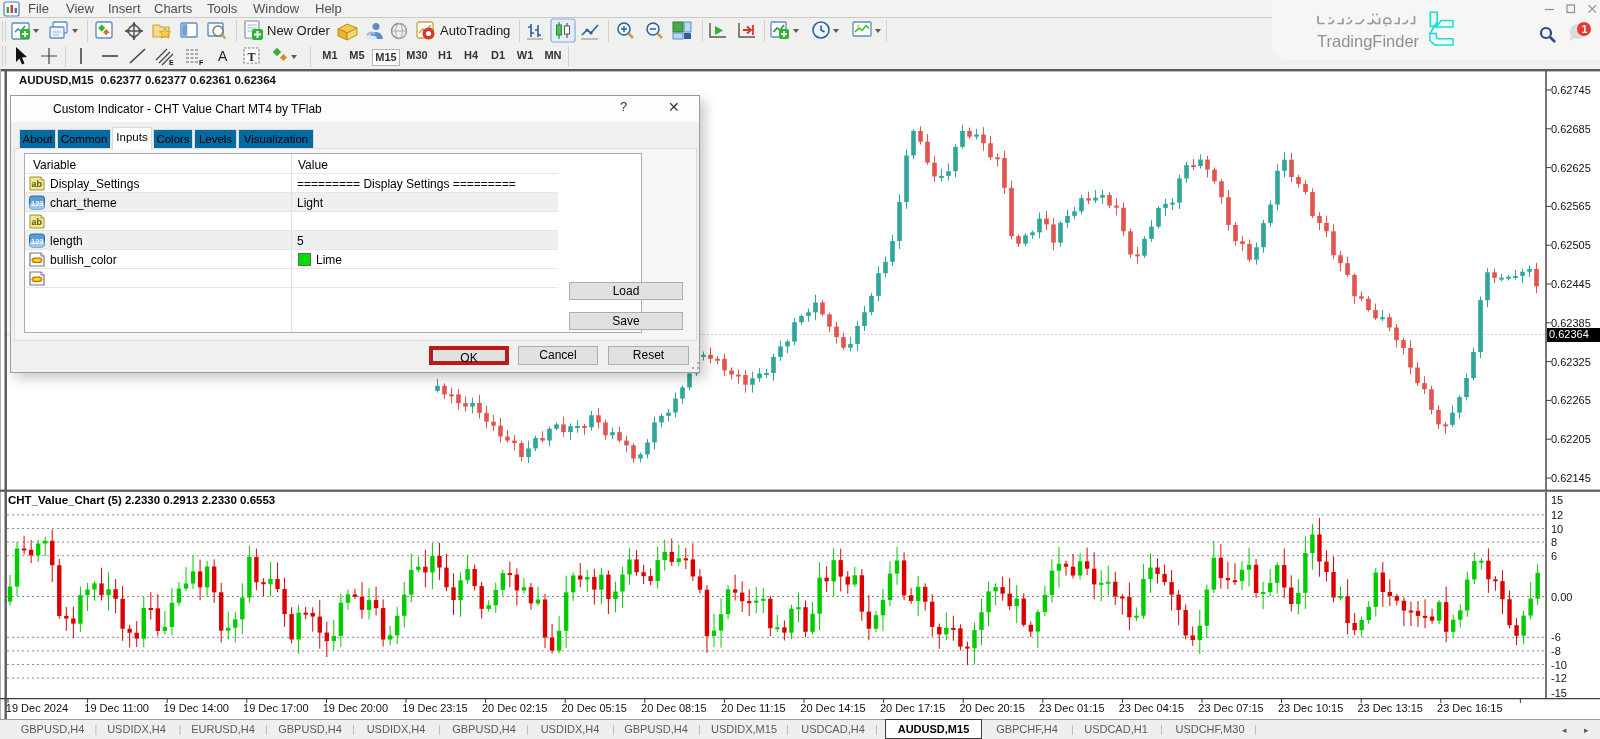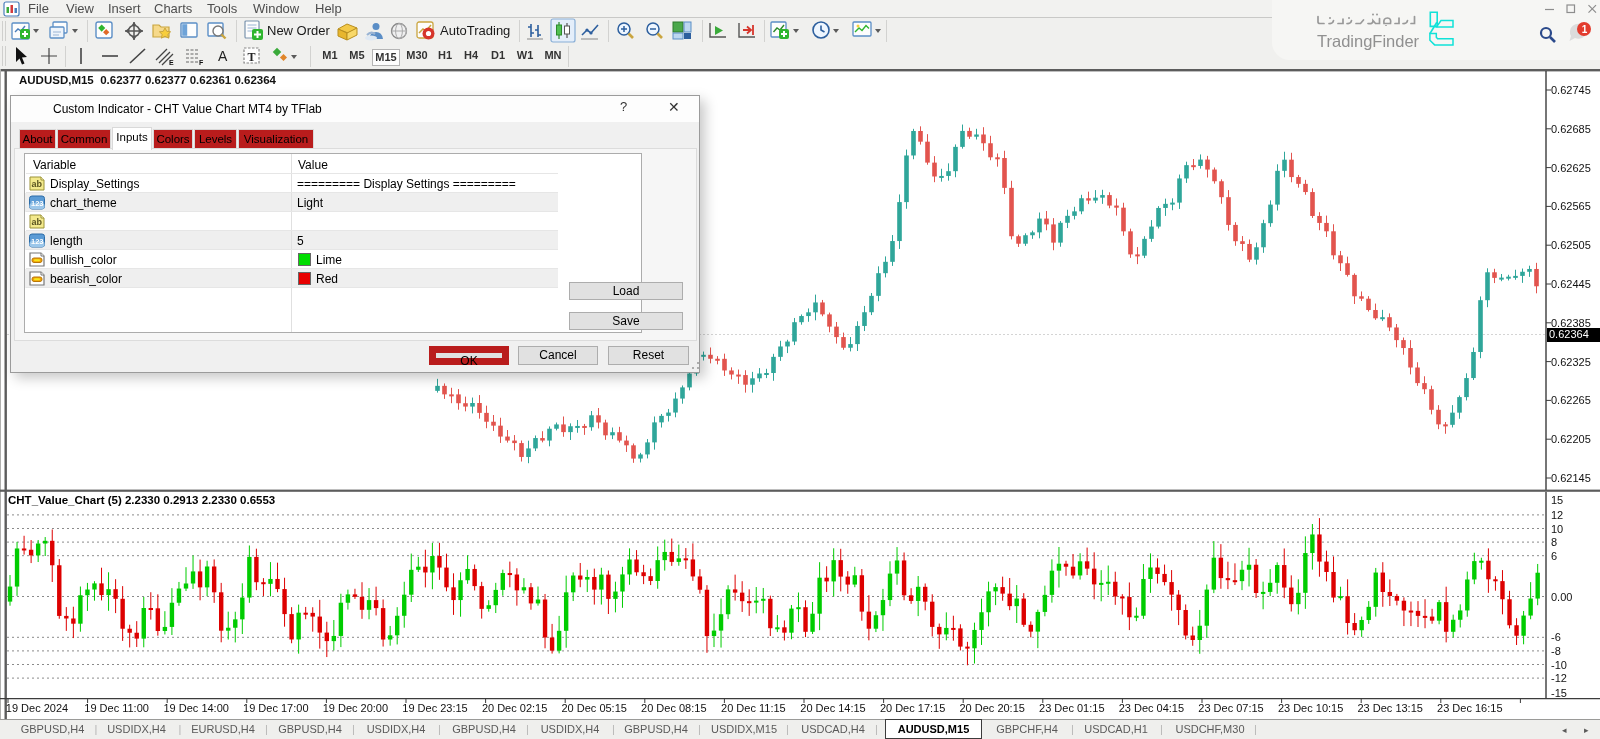--- a/index.html
+++ b/index.html
@@ -33,21 +33,21 @@
 #tabbar .p{position:absolute;top:3px;font-size:11px;color:#b5b5b5;}
 #activetab{position:absolute;left:885px;top:719px;width:97px;height:20px;background:#fff;
   border:1px solid #3c3c3c;border-top:1px solid #3c3c3c;font-size:11px;font-weight:bold;color:#000;
   text-align:center;padding-top:3px;}
 
 #dialog{left:10px;top:95px;width:690px;height:278px;background:#f0f0f0;
   border:1px solid #9b9b9b;box-shadow:5px 5px 12px rgba(0,0,0,0.22);}
 #dtitle{position:absolute;left:6px;top:6px;font-size:12px;color:#000;margin-left:36px;}
 #dhelp{position:absolute;left:609px;top:3px;font-size:13px;color:#333;}
 #dclose{position:absolute;left:657px;top:3px;font-size:14px;color:#333;}
-.tab{position:absolute;top:33px;height:20px;background:#b91c1c;border:1px solid #d9d9d9;
+.tab{position:absolute;top:33px;height:20px;background:#0369a1;border:1px solid #d9d9d9;
   font-size:11.5px;color:#000;text-align:center;padding-top:3px;white-space:nowrap;}
 .tabon{top:31px;height:23px;background:#fff;border-bottom:none;z-index:3;}
 #tpage{position:absolute;left:3px;top:52px;width:683px;height:193px;background:#f6f6f6;border:1px solid #dcdcdc;}
 #ptable{position:absolute;left:13px;top:57px;width:618px;height:180px;background:#fff;border:1px solid #acacac;}
 .prow{position:absolute;left:0;width:533px;height:19px;}
 .pgray{background:#efefef;}
 .ptxt{position:absolute;left:25px;top:3px;font-size:12px;color:#000;}
 .pval{position:absolute;left:272px;top:3px;font-size:12px;color:#000;}
 #pcol{position:absolute;left:266px;top:0;width:1px;height:178px;background:#e0e0e0;}
 .btn{position:absolute;background:#e1e1e1;border:1px solid #adadad;font-size:12px;color:#000;text-align:center;}
@@ -1217,25 +1217,20 @@
         </div>
       <div class="prow pgray" style="top:77px">
           <span class="ptxt">length</span>
           <span class="pval">5</span>
         </div>
       <div class="prow" style="top:96px">
           <span class="ptxt">bullish_color</span>
           <span class="swatch" style="background:#00dd00"></span>
           <span class="pval" style="left:291px">Lime</span>
         </div>
-      <div class="prow pgray" style="top:115px">
-          <span class="ptxt">bearish_color</span>
-          <span class="swatch" style="background:#e80000"></span>
-          <span class="pval" style="left:291px">Red</span>
-        </div>
       <div id="pcol"></div>
       <svg id="rowicons" width="535" height="180" style="position:absolute;left:0;top:0" xmlns="http://www.w3.org/2000/svg">
           <path d="M5,23 h11 l3,3 v10 h-14 z" fill="#f3e98c" stroke="#9b9339" stroke-width="1"></path>
           <path d="M16,23 l0,3 l3,0" fill="#fbf7c8" stroke="#9b9339" stroke-width="1"></path>
           <text x="6.5" y="33" font-size="9" font-family="Liberation Sans" font-weight="bold" fill="#5a5420">ab</text>
           <rect x="4.5" y="42" width="15" height="13" rx="2.5" fill="#5b9bd5" stroke="#2d6da8" stroke-width="1"></rect>
           <rect x="4.5" y="49" width="15" height="6" rx="2.5" fill="#9cc7ea"></rect>
           <text x="6" y="51.5" font-size="7.5" font-family="Liberation Sans" font-weight="bold" fill="#fff">123</text>
           <path d="M5,61 h11 l3,3 v10 h-14 z" fill="#f3e98c" stroke="#9b9339" stroke-width="1"></path>
           <path d="M16,61 l0,3 l3,0" fill="#fbf7c8" stroke="#9b9339" stroke-width="1"></path>
@@ -1255,21 +1250,21 @@
           <line x1="1" y1="38.5" x2="533" y2="38.5" stroke="#e6e6e6" stroke-width="1"></line>
           <line x1="1" y1="57.5" x2="533" y2="57.5" stroke="#e6e6e6" stroke-width="1"></line>
           <line x1="1" y1="76.5" x2="533" y2="76.5" stroke="#e6e6e6" stroke-width="1"></line>
           <line x1="1" y1="95.5" x2="533" y2="95.5" stroke="#e6e6e6" stroke-width="1"></line>
           <line x1="1" y1="114.5" x2="533" y2="114.5" stroke="#e6e6e6" stroke-width="1"></line>
           <line x1="1" y1="133.5" x2="533" y2="133.5" stroke="#e6e6e6" stroke-width="1"></line>
         </svg>
     </div>
     <div class="btn" style="left:558px;top:186px;width:114px;height:18px;padding-top:1px;">Load</div>
     <div class="btn" style="left:558px;top:216px;width:114px;height:18px;padding-top:1px;">Save</div>
-    <div class="btn" style="left:418px;top:250px;width:80px;height:19px;padding-top:1px;border:7px solid #b91c1c;">OK</div>
+    <div class="btn" style="left:418px;top:250px;width:80px;height:19px;padding-top:1px;border:4px solid #b91c1c;">OK</div>
     <div class="btn" style="left:507px;top:250px;width:80px;height:19px;padding-top:1px;">Cancel</div>
     <div class="btn" style="left:597px;top:250px;width:81px;height:19px;padding-top:1px;">Reset</div>
     <svg width="12" height="12" style="position:absolute;left:678px;top:264px" xmlns="http://www.w3.org/2000/svg">
         <circle cx="9" cy="3" r="1" fill="#999"></circle>
         <circle cx="9" cy="8" r="1" fill="#999"></circle>
         <circle cx="4" cy="8" r="1" fill="#999"></circle>
       </svg>
   </div>
 </div>
 

